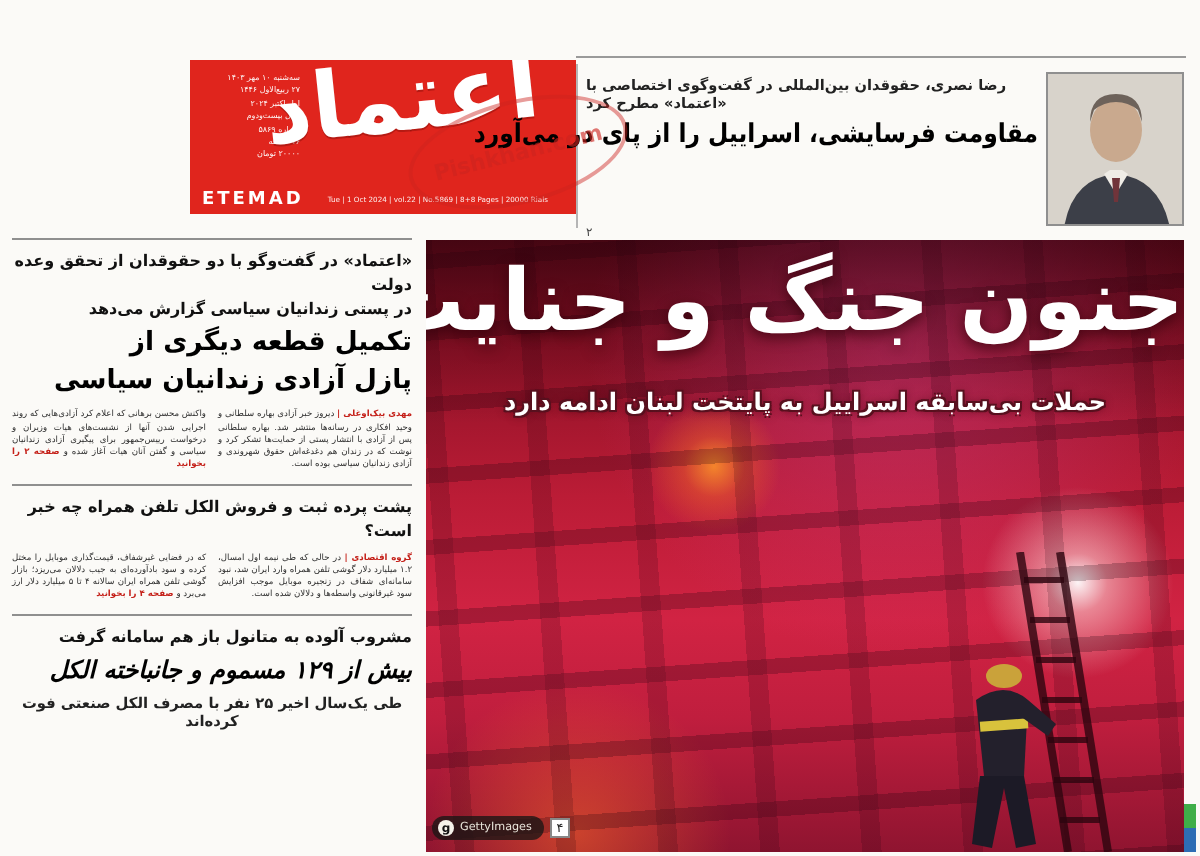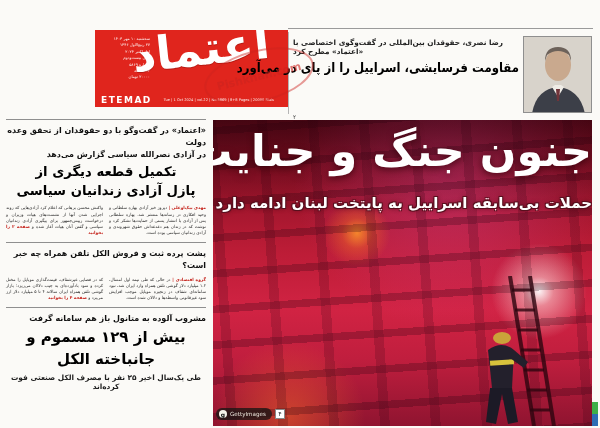--- a/index.html
+++ b/index.html
@@ -65,22 +65,22 @@
     position:absolute; left:523px; top:36px; width:69px; height:77px;
     background:linear-gradient(180deg,#ddd8d0 0%,#cfc9c0 60%,#b9b2a8 100%);
     border:1px solid #8f8f8f; overflow:hidden;
   }
 
   
   #left-col { position:absolute; left:6px; top:119px; width:200px; direction:rtl; }
   .rule { border-top:1px solid #8f8f8f; }
   .story { padding:5px 0 6px; position:relative; }
   .kicker { font-size:8px; font-weight:bold; line-height:1.5; color:#111; }
-  .headline { font-size:13.2px; font-weight:bold; line-height:1.42; text-align:center; color:#000; margin-top:2px; }
-  .headline.sm { font-size:15px; }
+  .headline { font-size:13.2px; font-weight:bold; line-height:1.42; text-align:right; color:#000; margin-top:2px; }
+  .headline.sm { font-size:12px;font-style:italic; }
   .substory { margin-top:3px; font-size:7.4px; font-weight:bold; text-align:center; color:#222; }
   .body { display:flex; gap:6px; margin-top:5px; }
   .bcol { flex:1; font-size:4.3px; line-height:1.42; text-align:justify; color:#2c2c2c; }
   .byline { color:#c42019; font-weight:bold; }
   .pageref { color:#c42019; font-weight:bold; }
 
   
   #photo {
     position:absolute; left:213px; top:120px; width:379px; height:306px;
     overflow:hidden;
@@ -99,22 +99,22 @@
     transform:rotate(-4deg) scale(1.08);
     opacity:.55;
   }
   .photo-shade { position:absolute; inset:0; background:linear-gradient(180deg, rgba(40,0,10,.45) 0%, rgba(40,0,10,0) 30%); }
   .photo-headline {
     position:absolute; top:6px; left:0; right:0; text-align:center;
     color:#fff; font-size:43px; font-weight:bold; direction:rtl; white-space:nowrap;
     text-shadow:0 2px 7px rgba(50,0,10,.75);
   }
   .photo-sub {
-    position:absolute; top:74px; left:0; right:0; 
-    color:#fff; font-size:15px; font-weight:bold; direction:rtl;
+    position:absolute; top:74px; left:0; right:0; text-align:center;
+    color:#fff; font-size:12px; font-weight:bold; direction:rtl;
     text-shadow:1px 1px 0 #58101e, -1px 1px 0 #58101e, 1px -1px 0 #58101e, -1px -1px 0 #58101e, 0 0 5px rgba(70,5,18,.9);
   }
   .fireman { position:absolute; right:22px; bottom:0; }
   .getty {
     position:absolute; left:3px; bottom:6px; display:flex; align-items:center; gap:3px;
   }
   .getty-pill {
     display:flex; align-items:center; gap:3px;
     background:rgba(25,22,20,.78); border-radius:8px; padding:2px 6px 2px 3px;
     color:#e9e4da; font-size:5.6px;
@@ -214,21 +214,21 @@
 
 <div class="bar bar-green"></div>
 <div class="bar bar-blue"></div>
 
 <div id="left-col">
 
   <div class="rule"></div>
   <div class="story">
     <div class="kicker">
       <div>«اعتماد» در گفت‌وگو با دو حقوقدان از تحقق وعده دولت</div>
-      <div>در آزادی نصرالله سیاسی گزارش می‌دهد</div>
+      <div>در پستی زندانیان سیاسی گزارش می‌دهد</div>
     </div>
     <div class="headline">
       <div>تکمیل قطعه دیگری از</div>
       <div>پازل آزادی زندانیان سیاسی</div>
     </div>
     <div class="body">
       <div class="bcol">
         <span class="byline">مهدی بیک‌اوغلی |</span>
         <span>دیروز خبر آزادی بهاره سلطانی و وحید افکاری در رسانه‌ها منتشر شد. بهاره سلطانی پس از آزادی با انتشار پستی از حمایت‌ها تشکر کرد و نوشت که در زندان هم دغدغه‌اش حقوق شهروندی و آزادی زندانیان سیاسی بوده است.</span>
       </div>

